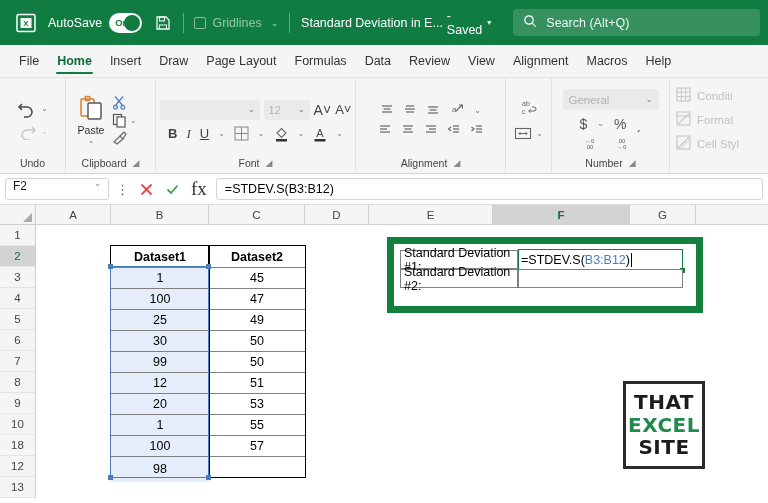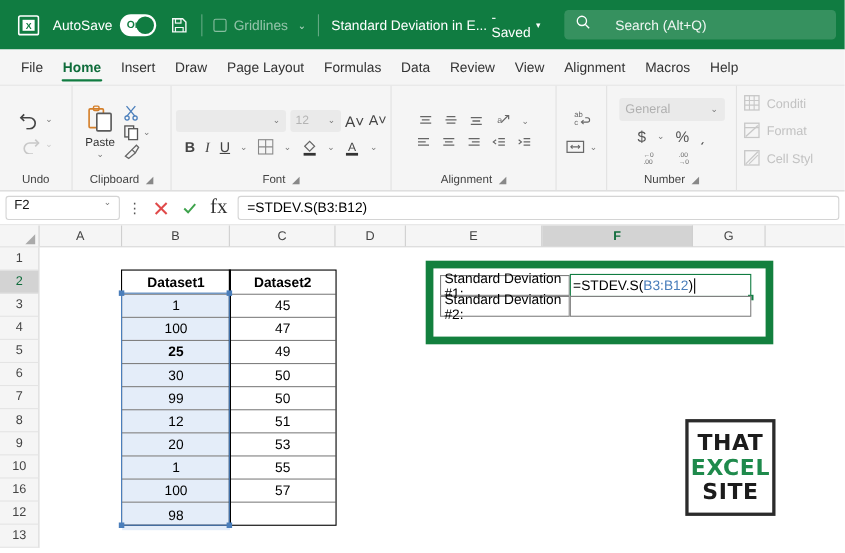--- a/index.html
+++ b/index.html
@@ -59,21 +59,21 @@
   }
   .saved-state { font-size: 12.5px; color: #ffffff; margin-left: 4px; }
   .saved-chev { font-size: 8px; margin-left: 5px; color:#fff; }
   .searchbox {
     margin-left: 22px;
     height: 27px; width: 300px;
     background: rgba(255,255,255,.16);
     border-radius: 4px;
     display: flex; align-items: center;
     padding: 0 10px;
-    gap: 22px;
+    gap: 9px;
   }
   .search-ph { font-size: 12.5px; color: rgba(255,255,255,.92); }
 
   
   .tabstrip {
     height: 33px;
     background: #f5f5f5;
     display: flex; align-items: center;
     padding-left: 10px;
     border-bottom: 1px solid #e3e3e3;
@@ -660,35 +660,35 @@
       <div class="rh">1</div>
       <div class="rh hl">2</div>
       <div class="rh">3</div>
       <div class="rh">4</div>
       <div class="rh">5</div>
       <div class="rh">6</div>
       <div class="rh">7</div>
       <div class="rh">8</div>
       <div class="rh">9</div>
       <div class="rh">10</div>
-      <div class="rh">16</div>
+      <div class="rh">18</div>
       <div class="rh">12</div>
       <div class="rh">13</div>
     </div>
 
     <div class="cells">
 
       <div class="cell hdr" style="left:75px;top:21px;width:98px;height:21px;">Dataset1</div>
       <div class="cell hdr" style="left:173px;top:21px;width:96px;height:21px;">Dataset2</div>
 
       <div class="cell range" style="left:75px;top:42px;width:98px;height:21px;">1</div>
       <div class="cell" style="left:173px;top:42px;width:96px;height:21px;">45</div>
       <div class="cell range" style="left:75px;top:63px;width:98px;height:21px;">100</div>
       <div class="cell" style="left:173px;top:63px;width:96px;height:21px;">47</div>
-      <div class="cell range" style="left:75px;top:84px;width:98px;height:21px;font-weight:bold;">25</div>
+      <div class="cell range" style="left:75px;top:84px;width:98px;height:21px;">25</div>
       <div class="cell" style="left:173px;top:84px;width:96px;height:21px;">49</div>
       <div class="cell range" style="left:75px;top:105px;width:98px;height:21px;">30</div>
       <div class="cell" style="left:173px;top:105px;width:96px;height:21px;">50</div>
       <div class="cell range" style="left:75px;top:126px;width:98px;height:21px;">99</div>
       <div class="cell" style="left:173px;top:126px;width:96px;height:21px;">50</div>
       <div class="cell range" style="left:75px;top:147px;width:98px;height:21px;">12</div>
       <div class="cell" style="left:173px;top:147px;width:96px;height:21px;">51</div>
       <div class="cell range" style="left:75px;top:168px;width:98px;height:21px;">20</div>
       <div class="cell" style="left:173px;top:168px;width:96px;height:21px;">53</div>
       <div class="cell range" style="left:75px;top:189px;width:98px;height:21px;">1</div>

